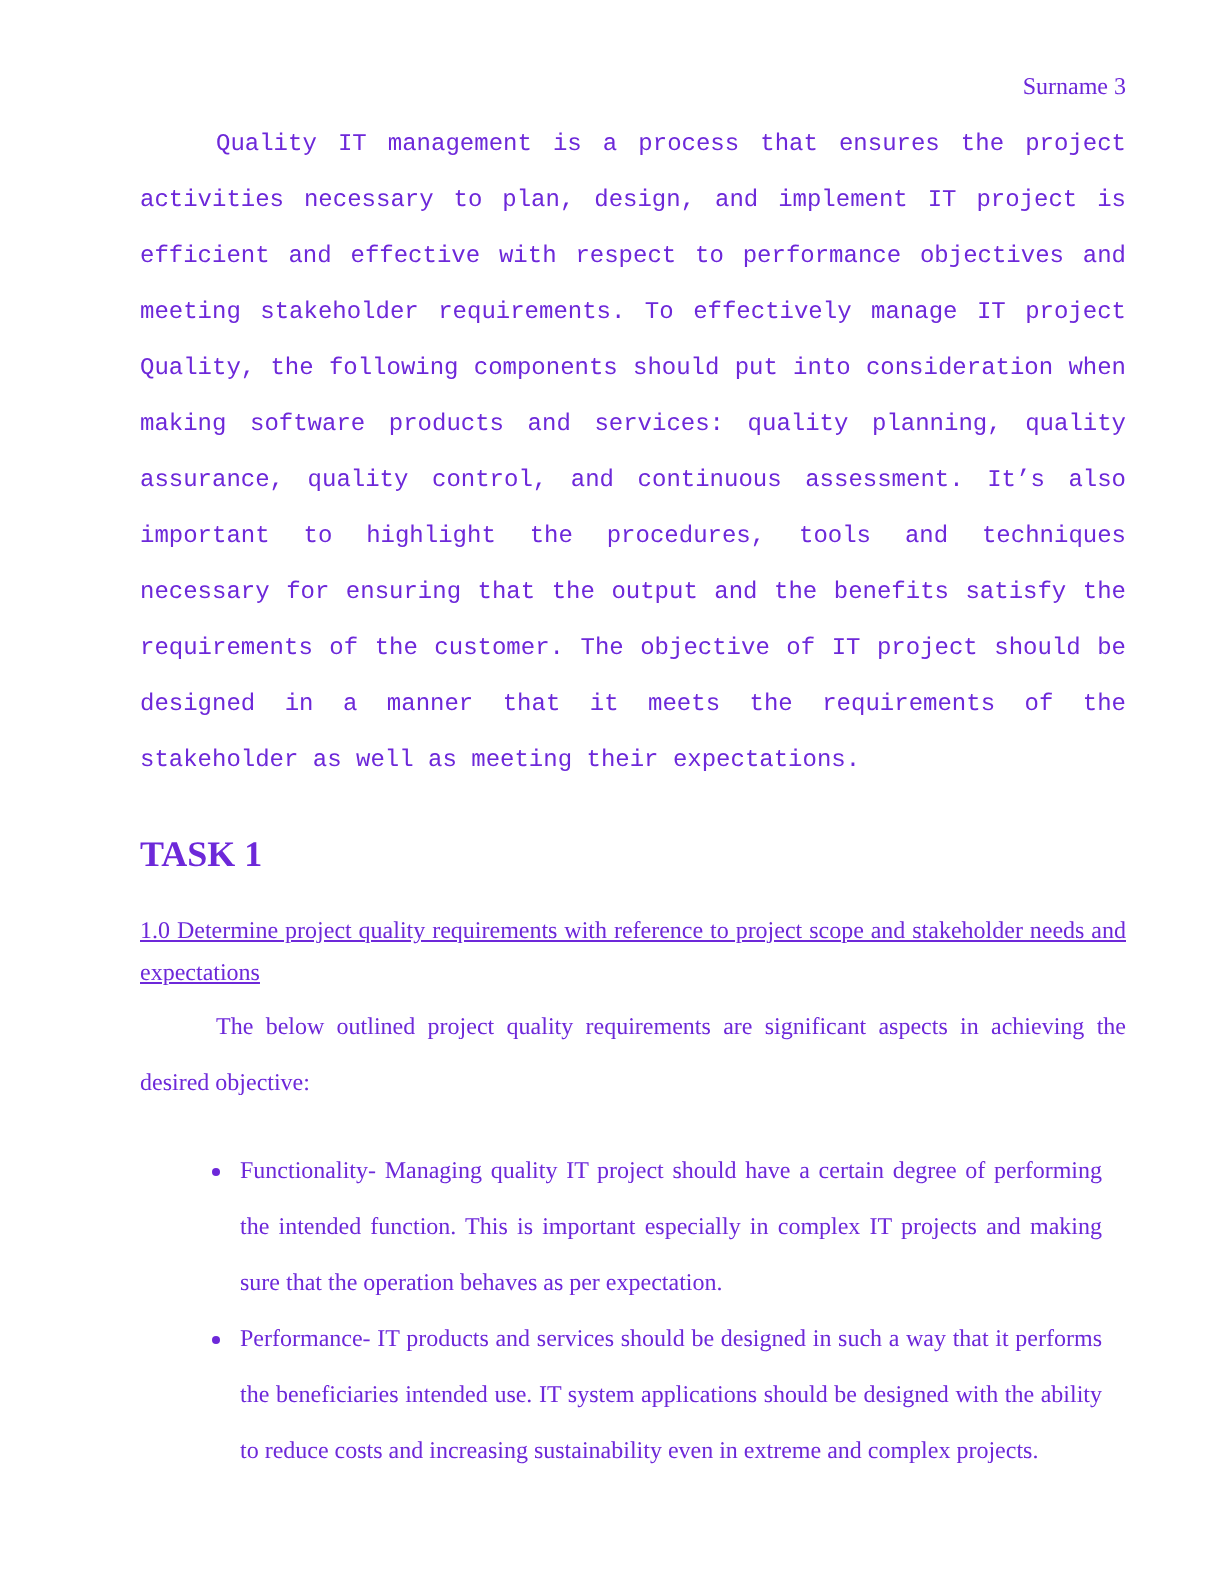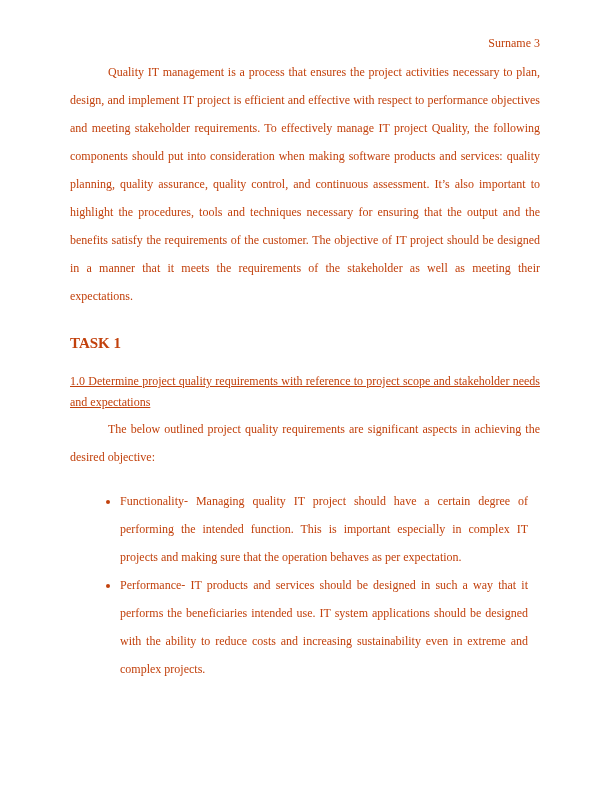--- a/index.html
+++ b/index.html
@@ -6,47 +6,48 @@
     margin: 0;
     padding: 0;
     background: #ffffff;
   }
   .page {
     position: relative;
     width: 612px;
     height: 792px;
     background: #ffffff;
     box-sizing: border-box;
-    padding: 36px 72px 0 70px;
+    padding: 36px 49px 0 70px;
     font-family: "Liberation Serif", "DejaVu Serif", serif;
     font-size: 12px;
-    color: #c2410c;
+    color: #6d28d9;
     overflow: hidden;
   }
   .header-row {
     text-align: right;
     line-height: 14px;
   }
   .section-heading {
     font-size: 13px;
     font-weight: bold;
     margin: 42px 0 0 0;
     line-height: 15px;
   }
   .task-heading {
-    font-size: 15px;
+    font-size: 18px;
     font-weight: bold;
     margin: 26px 0 0 0;
     line-height: 15px;
   }
   .body-par {
     margin: 8px 0 0 0;
     line-height: 28px;
     text-align: justify;
     text-indent: 38px;
+    font-family: Liberation Mono, monospace;
   }
   .subsection-heading {
     font-size: 12px;
     font-weight: normal;
     text-decoration: underline;
     margin: 20px 0 0 0;
     line-height: 21px;
     text-align: justify;
   }
   .lead-par {

